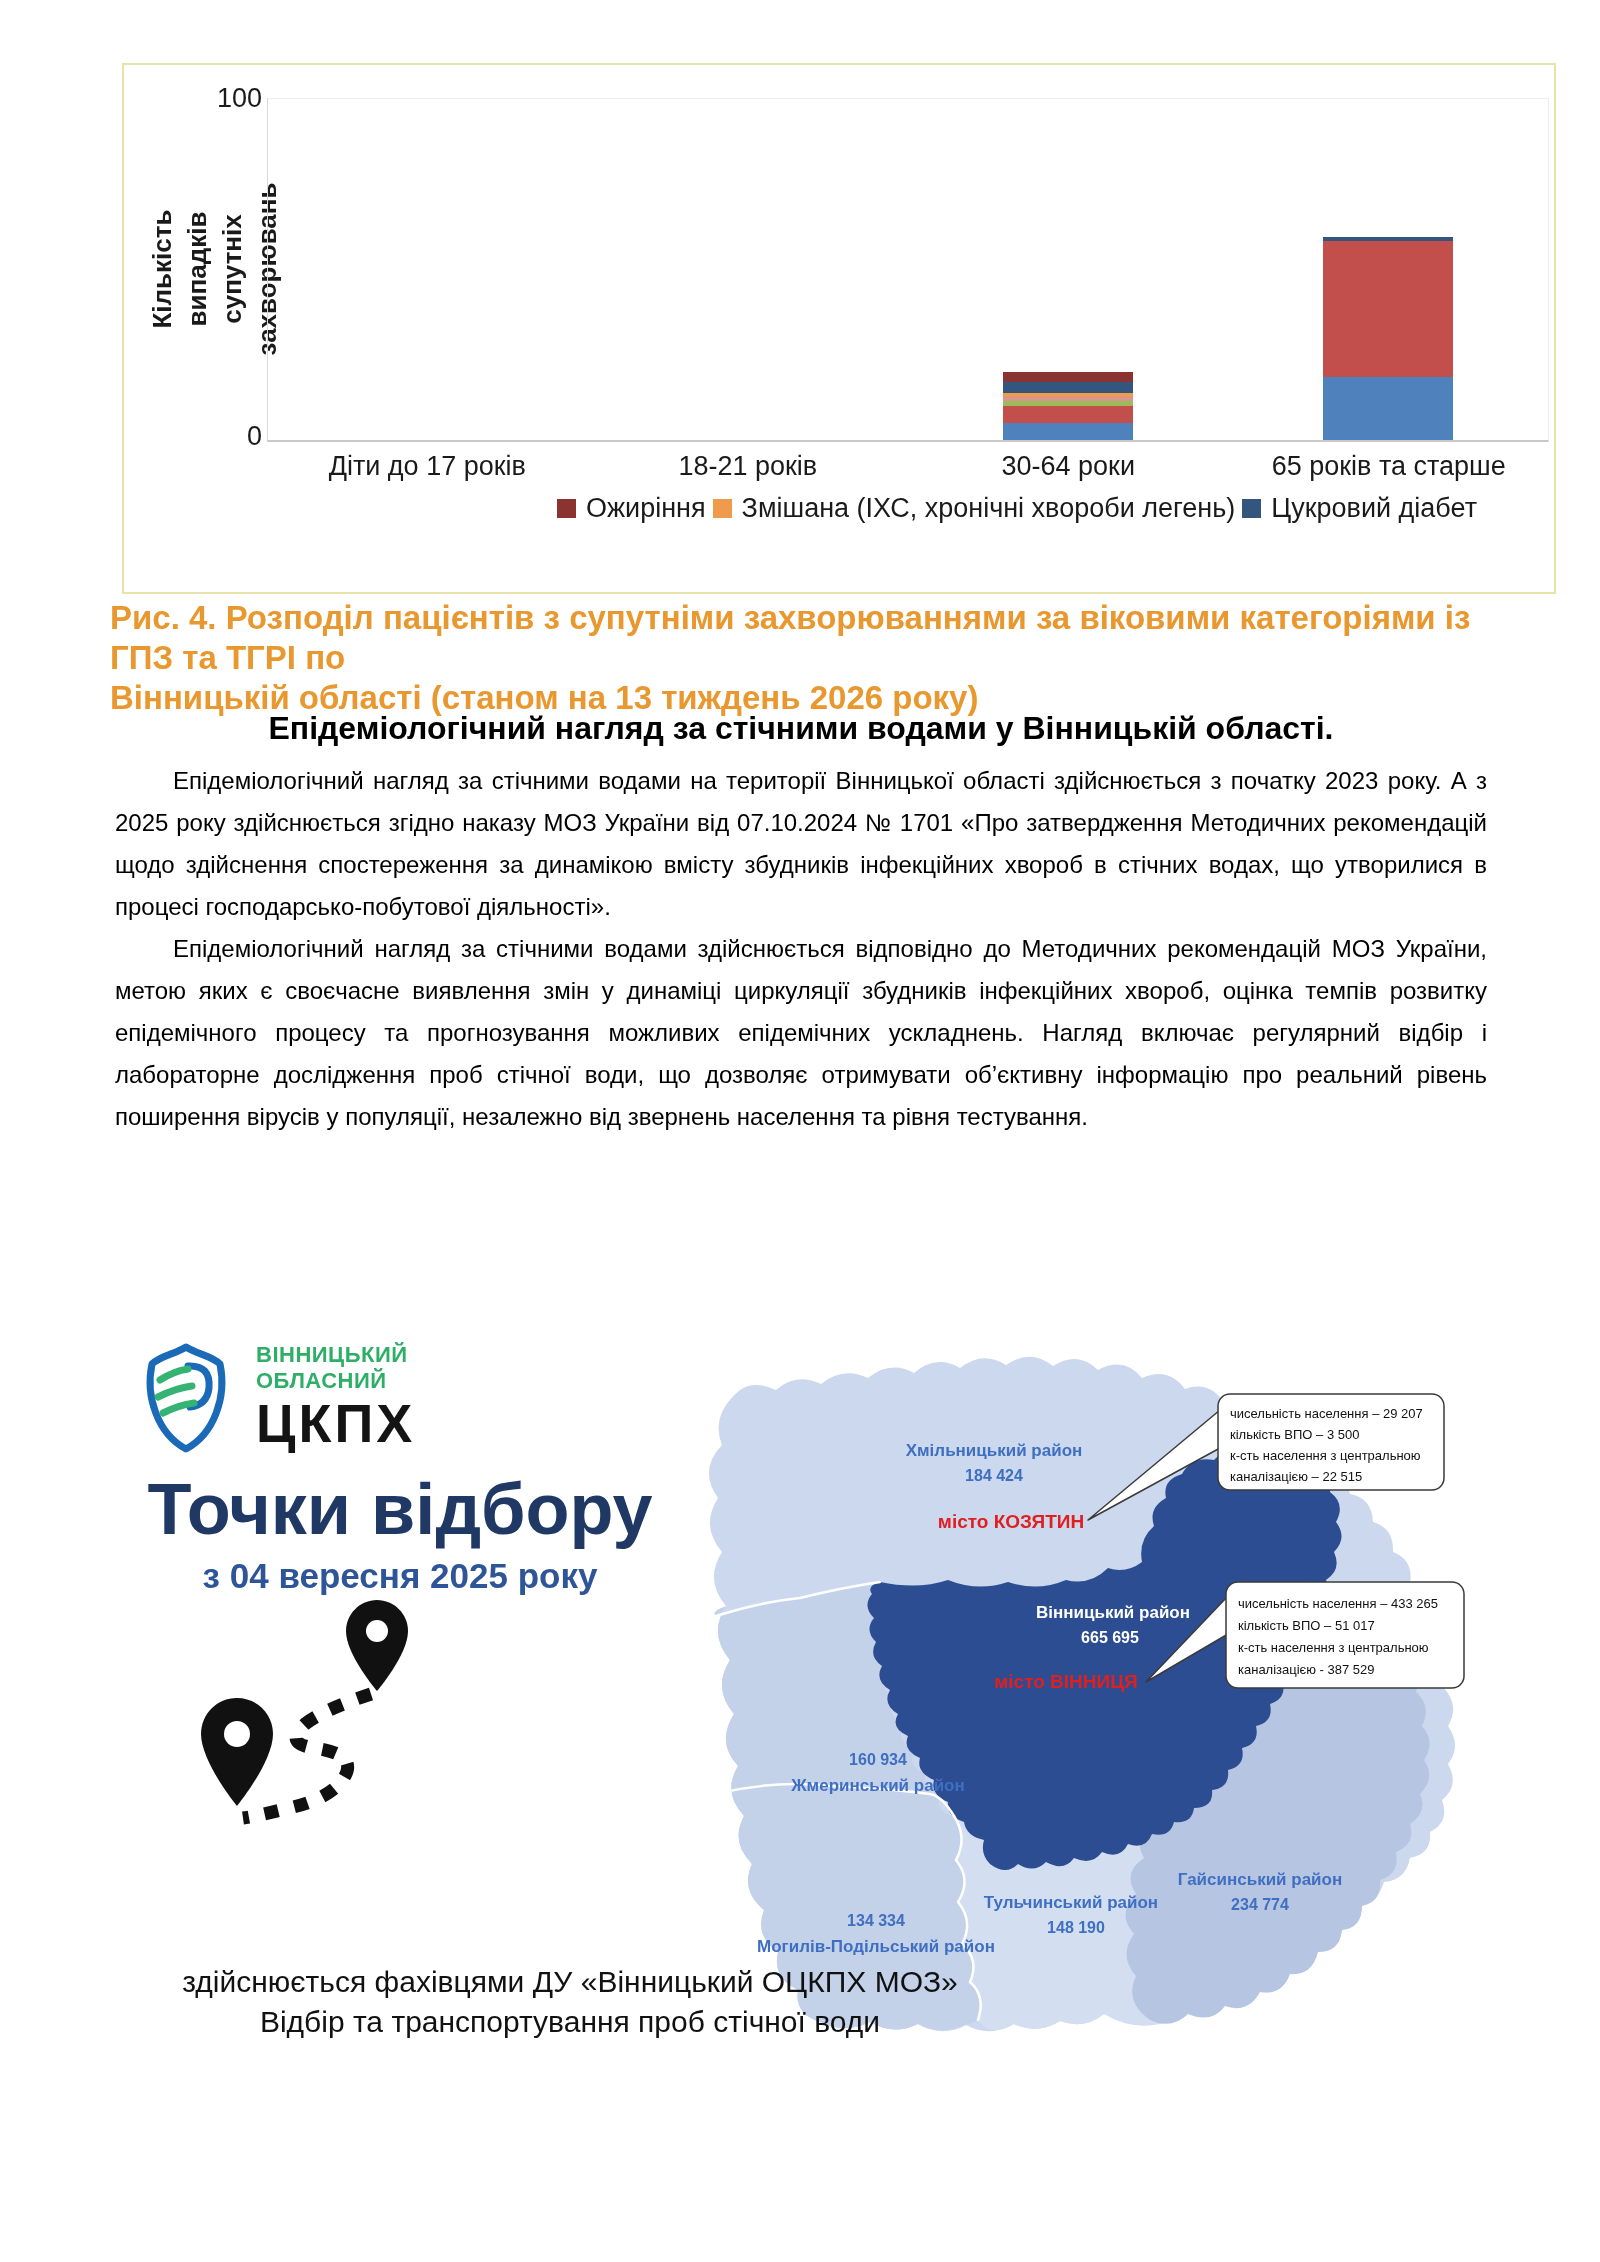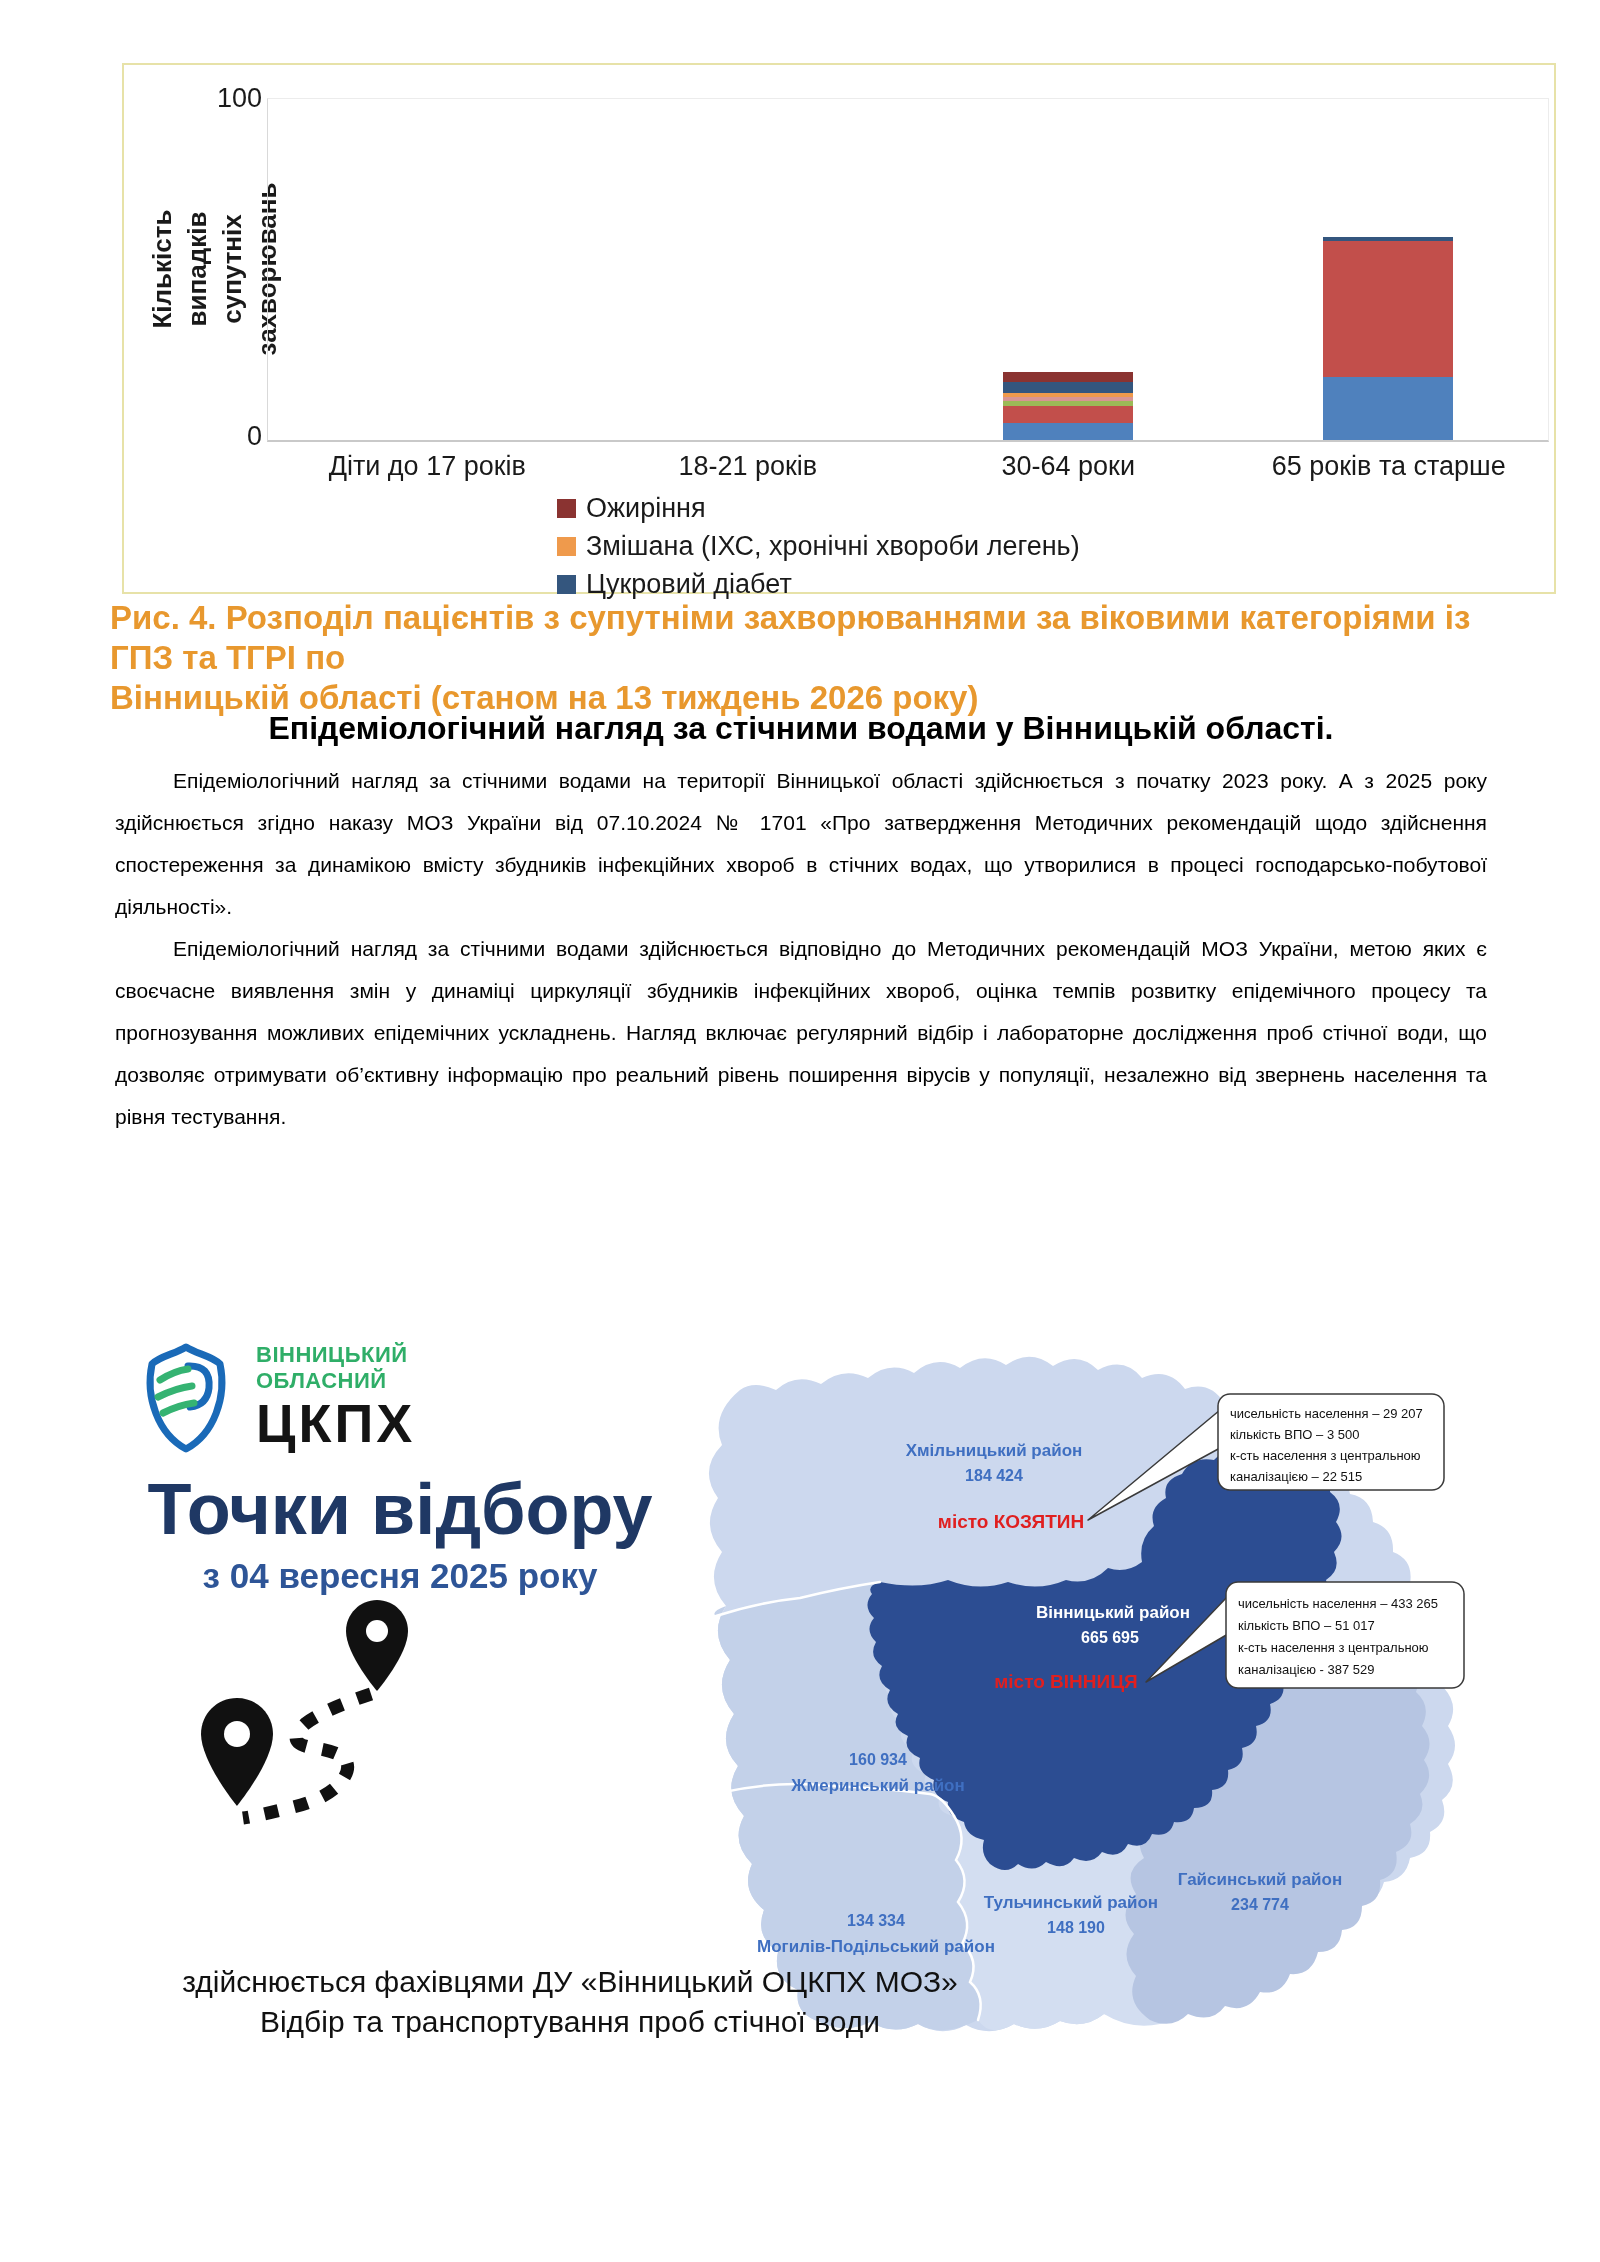--- a/index.html
+++ b/index.html
@@ -17,30 +17,30 @@
   .ytick-top{left:48px;top:18px;}
   .ytick-bottom{left:48px;top:356px;}
   .plot{position:absolute;left:143px;top:33px;width:1280px;height:341px;
         border-left:1px solid #d9d9d9;border-top:1px solid #ececec;border-right:1px solid #ececec;
         border-bottom:2px solid #c9c9c9;display:flex;box-sizing:content-box;}
   .bar-slot{flex:1;display:flex;align-items:flex-end;justify-content:center;}
   .bar-stack{width:130px;display:flex;flex-direction:column-reverse;}
   .seg{width:100%;}
   .xlabels{position:absolute;left:143px;top:386px;width:1282px;display:flex;}
   .xlabels span{flex:1;text-align:center;font-size:27px;color:#1a1a1a;}
-  .legend{position:absolute;left:433px;top:428px;display:flex;flex-direction:column;gap:7px;text-align:right;}
+  .legend{position:absolute;left:433px;top:428px;display:flex;flex-direction:row;gap:7px;text-align:right;}
   .legend-item{display:flex;align-items:center;gap:10px;font-size:27px;color:#1a1a1a;}
   .legend-swatch{width:19px;height:19px;flex:0 0 19px;}
 
   
   .fig-caption{position:absolute;left:110px;top:598px;width:1380px;text-align:left;
                color:#e8982e;font-weight:bold;font-size:33px;line-height:40px;}
   .heading{position:absolute;left:115px;top:710px;width:1372px;text-align:center;
            font-weight:bold;font-size:32px;}
-  .body-text{position:absolute;left:115px;top:760px;width:1372px;font-size:21px;
+  .body-text{position:absolute;left:115px;top:760px;width:1372px;font-size:24px;
              line-height:42px;text-align:justify;}
   .body-text p{margin:0;text-indent:58px;}
 
   
   .logo{position:absolute;left:140px;top:1342px;display:flex;align-items:flex-start;gap:24px;}
   .logo-l1,.logo-l2{color:#2fae68;font-weight:bold;font-size:22px;line-height:26px;letter-spacing:.5px;}
   .logo-l3{color:#141414;font-weight:bold;font-size:54px;line-height:58px;letter-spacing:3px;}
   .points-title{position:absolute;left:145px;top:1468px;width:510px;text-align:center;
                 color:#1f3864;font-weight:bold;font-size:72px;}
   .points-sub{position:absolute;left:145px;top:1556px;width:510px;text-align:center;

